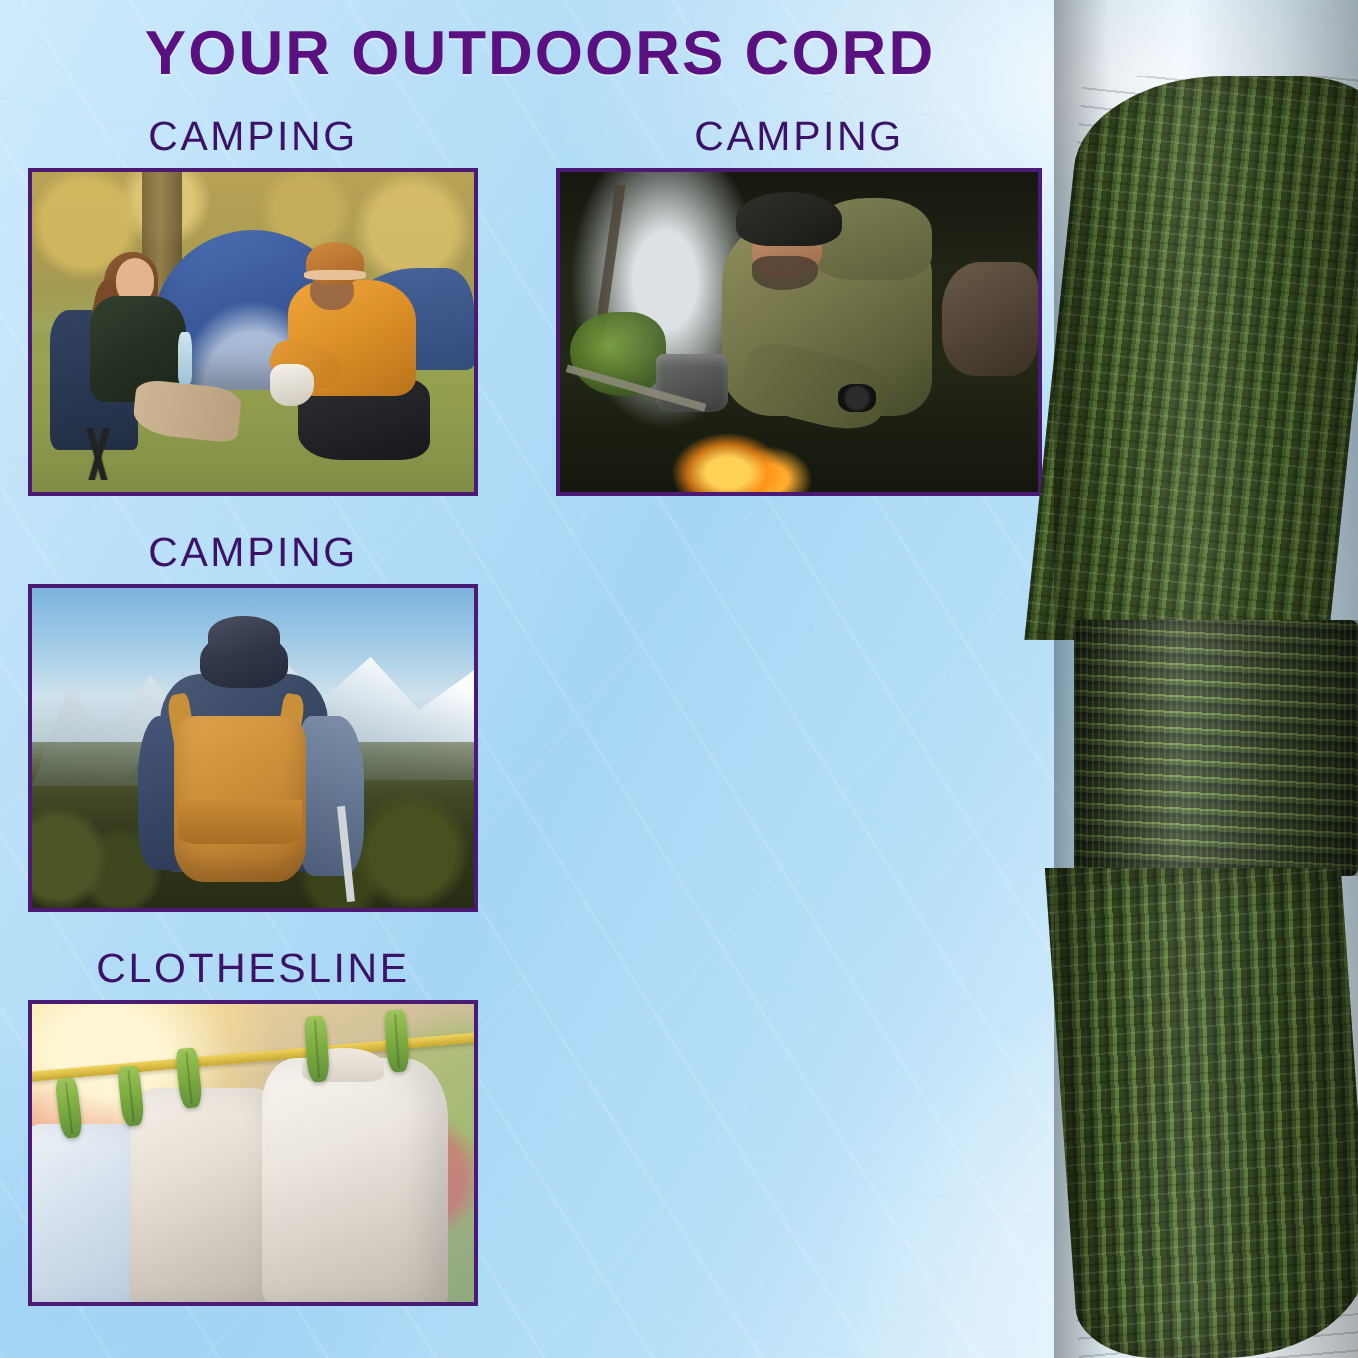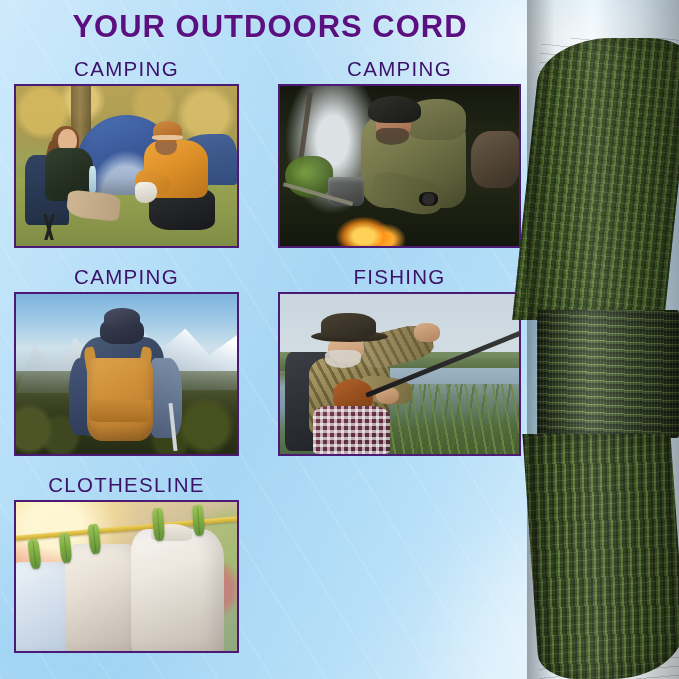--- a/index.html
+++ b/index.html
@@ -712,43 +712,20 @@
       <div class="hk-hood"></div>
       <div class="hk-beanie"></div>
       <div class="hk-strap-l"></div>
       <div class="hk-strap-r"></div>
       <div class="hk-pack"></div>
       <div class="hk-pack-flap"></div>
       <div class="hk-pole"></div>
     </div>
   </div>
 
-  <div class="cell c1 r1">
-    <div class="cat-label">FISHING</div>
-    <div class="photo">
-      <div class="layer ph-fishing"></div>
-      <div class="fs-sky"></div>
-      <div class="fs-far"></div>
-      <div class="fs-water"></div>
-      <div class="fs-reeds"></div>
-      <div class="fs-chair"></div>
-      <div class="fs-torso"></div>
-      <div class="fs-arm-up"></div>
-      <div class="fs-hand-up"></div>
-      <div class="fs-arm-dn"></div>
-      <div class="fs-hand-dn"></div>
-      <div class="fs-head"></div>
-      <div class="fs-beard"></div>
-      <div class="fs-hat-brim"></div>
-      <div class="fs-hat"></div>
-      <div class="fs-boy-hair"></div>
-      <div class="fs-boy-body"></div>
-      <div class="fs-rod"></div>
-    </div>
-  </div>
 
   <div class="cell c0 r2">
     <div class="cat-label">CLOTHESLINE</div>
     <div class="photo">
       <div class="layer ph-clothesline"></div>
       <div class="cl-line"></div>
       <div class="shirt-a"></div>
       <div class="shirt-b"></div>
       <div class="shirt-c"></div>
       <div class="peg p1"></div>

